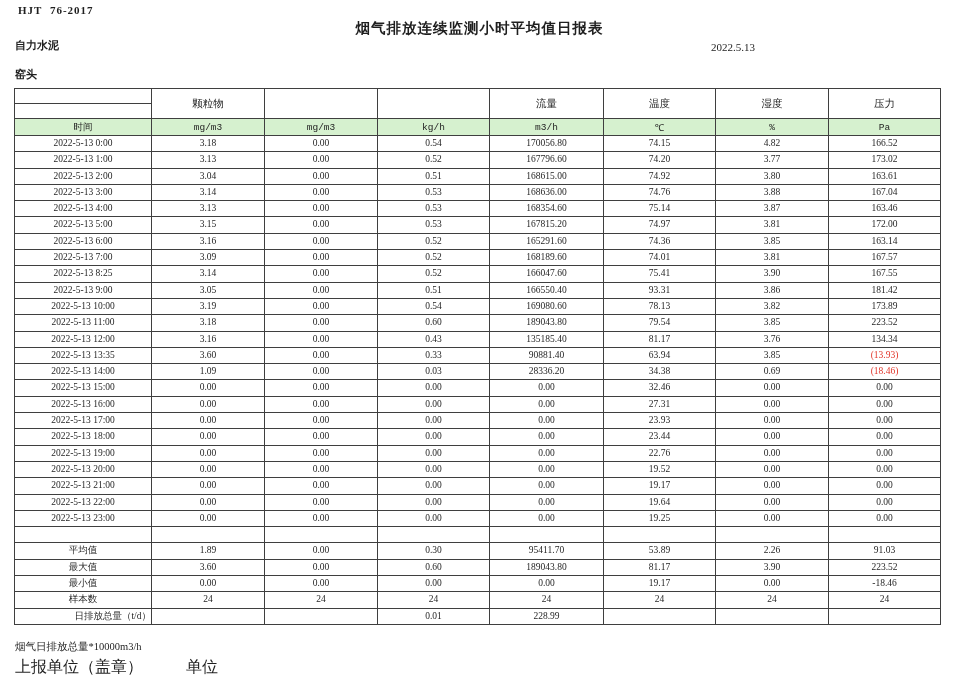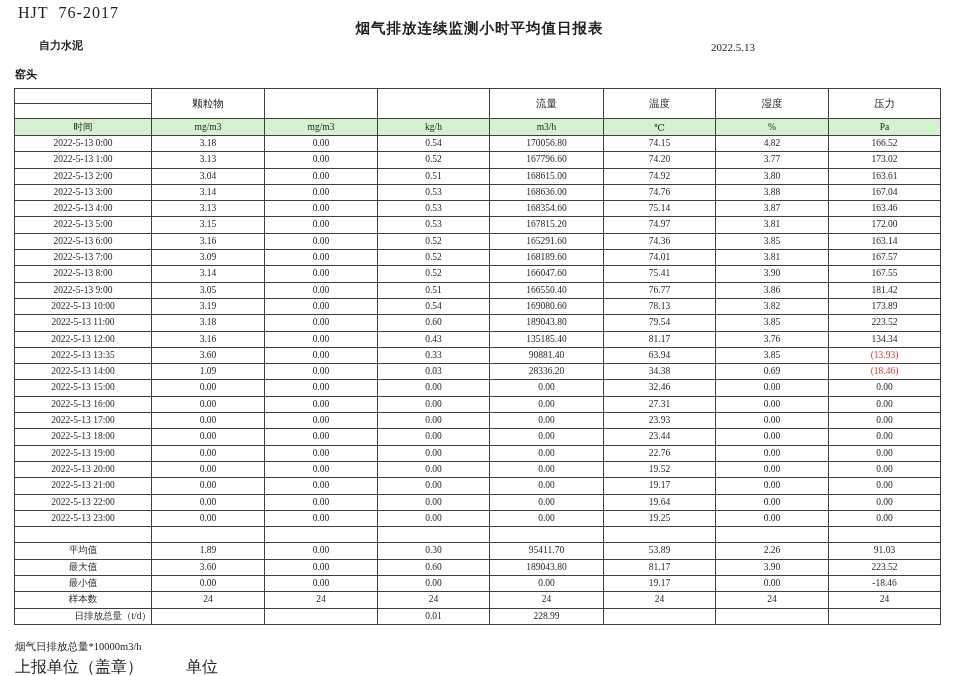--- a/index.html
+++ b/index.html
@@ -3,41 +3,41 @@
 <meta charset="utf-8">
 <style>
   html,body{margin:0;padding:0;}
   body{
     width:953px;height:676px;background:#ffffff;position:relative;
     font-family:"Liberation Serif","DejaVu Serif",serif;color:#1f1f1f;
     overflow:hidden;
   }
   .std-code{
     position:absolute;left:18px;top:4px;
-    font-weight:normal;font-size:16px;letter-spacing:1px;white-space:pre;
+    font-weight:bold;font-size:11px;letter-spacing:1px;white-space:pre;
   }
   .report-title{
     position:absolute;left:0;right:10px;top:19px;text-align:center;
     font-weight:bold;font-size:14.5px;letter-spacing:1px;margin-left:16px;
   }
   .report-date{position:absolute;left:711px;top:41px;font-size:11px;}
-  .company-name{position:absolute;left:15px;top:38px;font-weight:bold;font-size:11px;margin-left:24px;}
+  .company-name{position:absolute;left:15px;top:38px;font-weight:bold;font-size:11px;}
   .monitoring-point{position:absolute;left:15px;top:55px;font-weight:bold;font-size:11px;margin-top:12px;}
 
   table.report{
     position:absolute;left:14px;top:88px;width:926px;
     border-collapse:collapse;table-layout:fixed;padding-left:20px;
   }
   table.report td{
     border:1px solid #3f3f3f;
     text-align:center;vertical-align:middle;
     font-size:9.5px;padding:0;white-space:nowrap;overflow:hidden;
   }
   tr.grp td{height:14px;font-size:10.5px;}
-  tr.units td{height:16px;background:#d6f1cf;font-size:9.5px;}
+  tr.units td{height:16px;background:#d6f1cf;font-size:9.5px;font-family:Liberation Mono, monospace;}
   tbody td{height:15.3px;line-height:15.3px;color:#262626;}
   tbody tr.spacer-row td{height:15.3px;}
   td.red{color:#e2372b;}
   tbody tr.total-row td:first-child{text-align:right;padding-left:3px;}
 
   .footnote{position:absolute;left:15px;top:640px;font-size:10.5px;}
   .footline{position:absolute;left:15px;top:657px;font-size:16px;width:400px;}
   .footline .unit-label{position:absolute;left:171px;top:0;}
 </style>
 </head>
@@ -160,36 +160,36 @@
         <td>2022-5-13 7:00</td>
         <td>3.09</td>
         <td>0.00</td>
         <td>0.52</td>
         <td>168189.60</td>
         <td>74.01</td>
         <td>3.81</td>
         <td>167.57</td>
       </tr>
       <tr class="data-row">
-        <td>2022-5-13 8:00</td>
+        <td>2022-5-13 8:25</td>
         <td>3.14</td>
         <td>0.00</td>
         <td>0.52</td>
         <td>166047.60</td>
         <td>75.41</td>
         <td>3.90</td>
         <td>167.55</td>
       </tr>
       <tr class="data-row">
         <td>2022-5-13 9:00</td>
         <td>3.05</td>
         <td>0.00</td>
         <td>0.51</td>
         <td>166550.40</td>
-        <td>76.77</td>
+        <td>93.31</td>
         <td>3.86</td>
         <td>181.42</td>
       </tr>
       <tr class="data-row">
         <td>2022-5-13 10:00</td>
         <td>3.19</td>
         <td>0.00</td>
         <td>0.54</td>
         <td>169080.60</td>
         <td>78.13</td>

